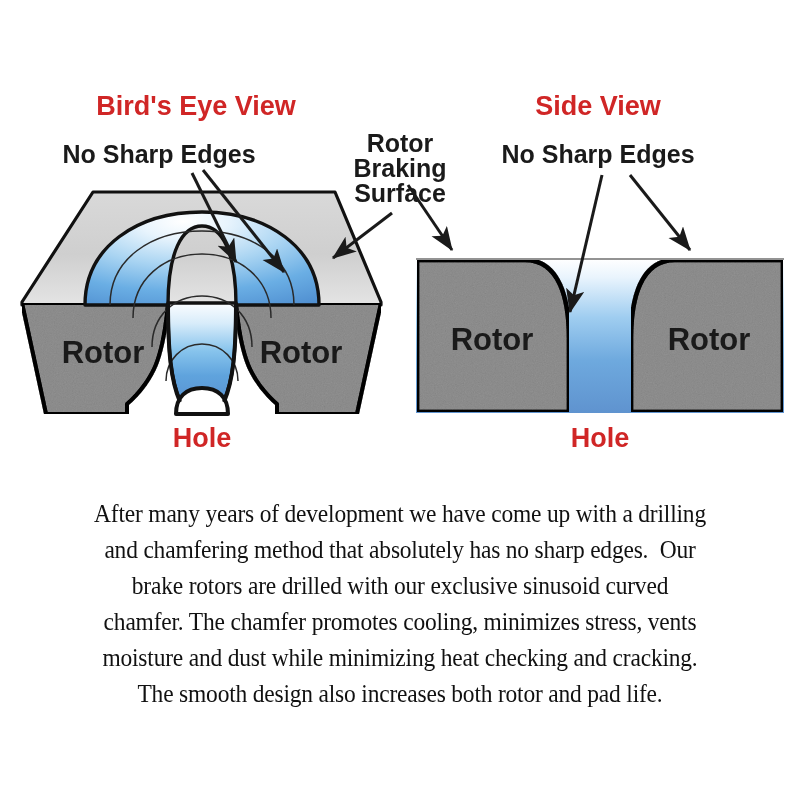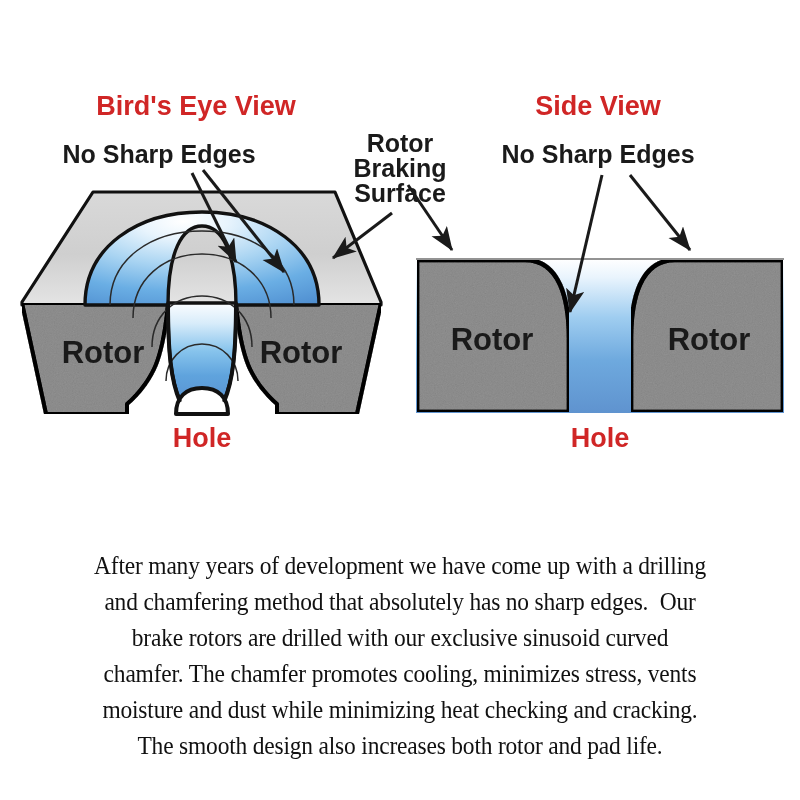--- a/index.html
+++ b/index.html
@@ -3,21 +3,21 @@
 <meta charset="utf-8">
 <style>
   html,body{margin:0;padding:0;background:#ffffff;}
   body{
     width:800px;height:800px;position:relative;overflow:hidden;
     font-family:"Liberation Sans", sans-serif;
     -webkit-font-smoothing:antialiased;
   }
   #figure{position:absolute;left:0;top:0;width:800px;height:800px;}
   .caption-wrap{
-    position:absolute;left:0;top:548px;width:800px;
+    position:absolute;left:0;top:496px;width:800px;
     text-align:center;
   }
   .caption-line{
     font-family:"Liberation Serif", serif;
     font-size:25.5px;
     line-height:36px;
     color:#111111;
     letter-spacing:-0.2px;
     transform:scaleX(0.92);
     transform-origin:center center;

